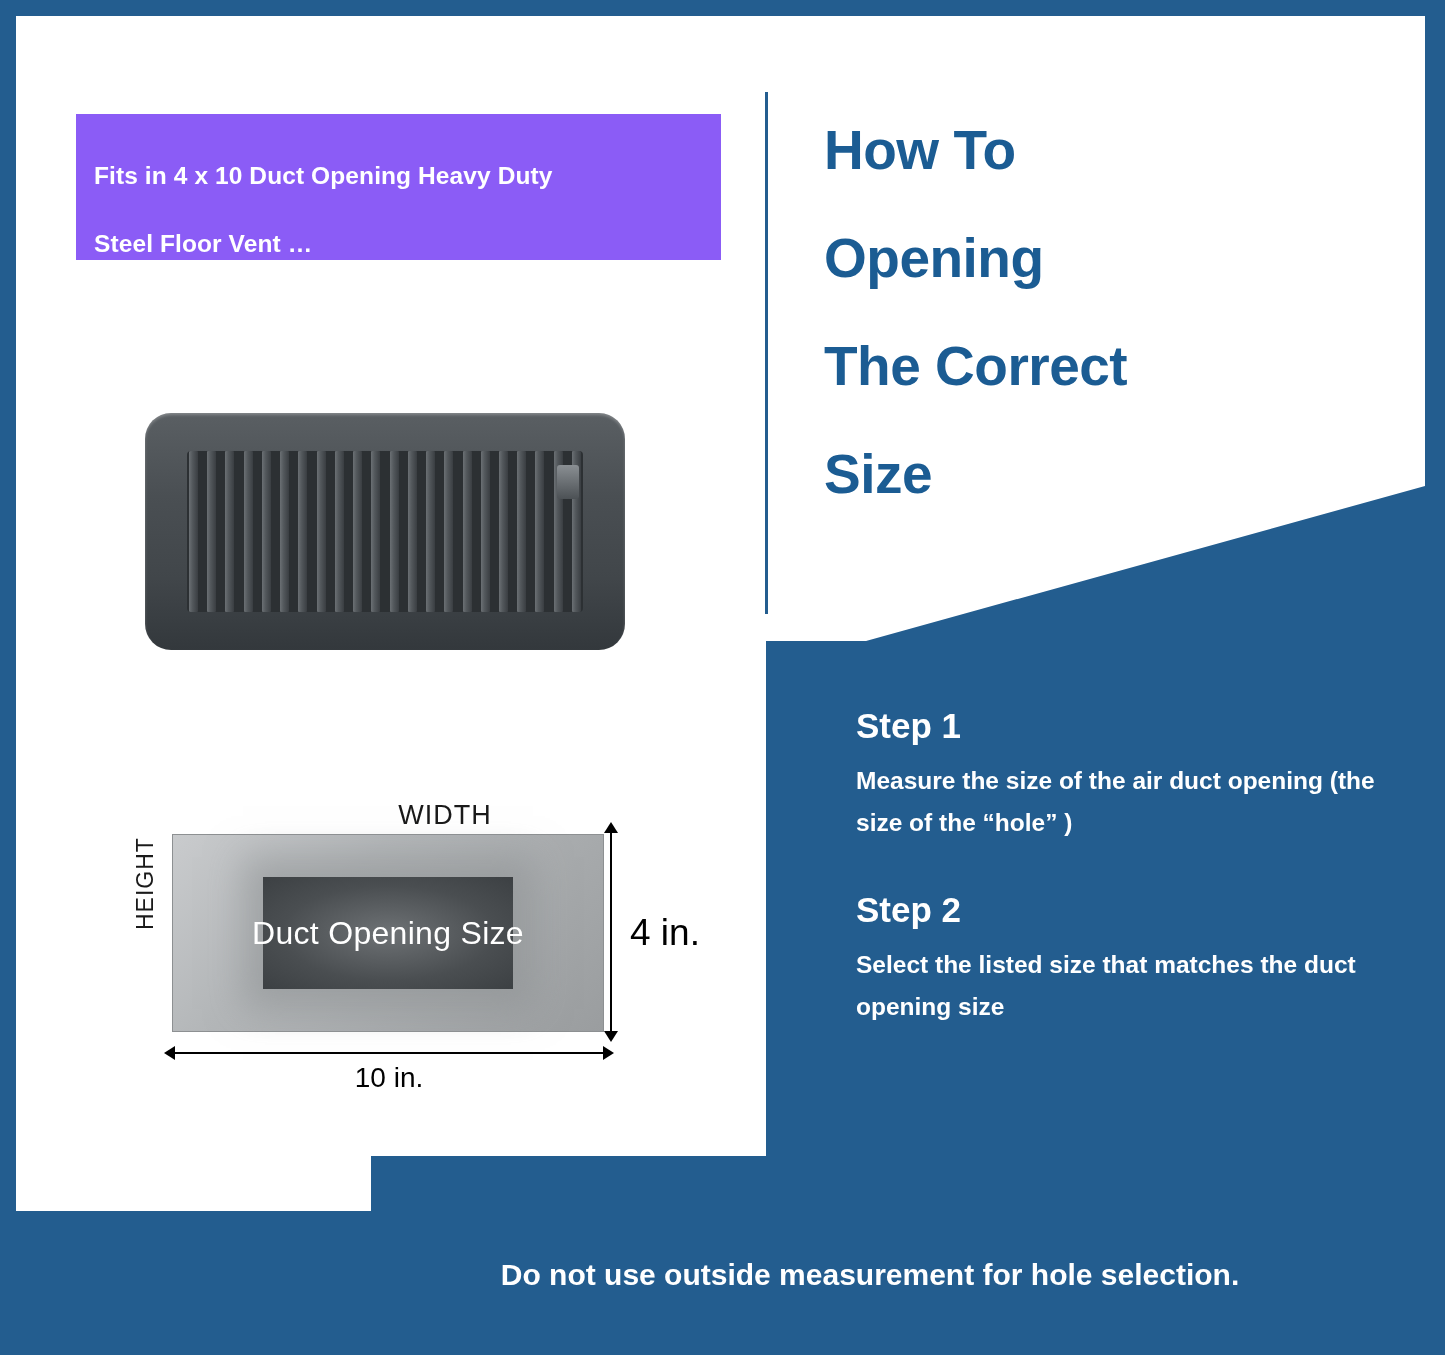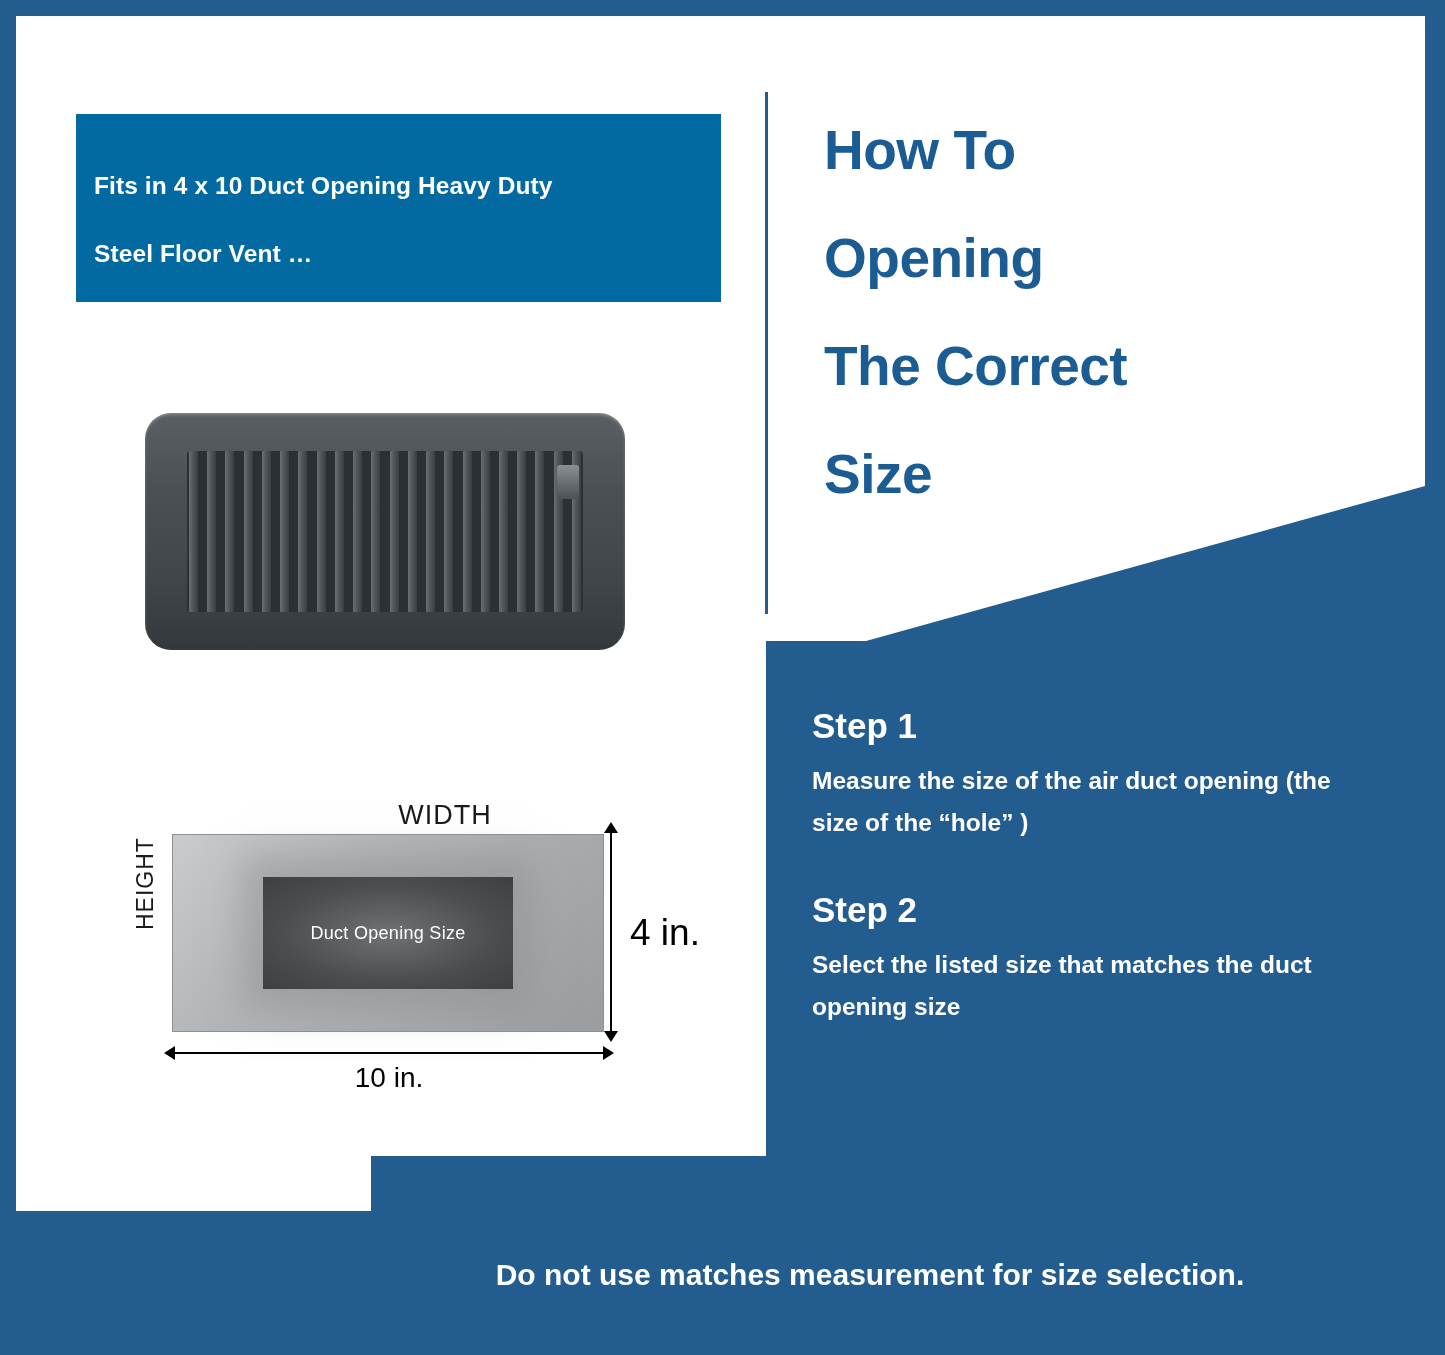--- a/index.html
+++ b/index.html
@@ -51,24 +51,24 @@
     width: 1409px;
     height: 1325px;
   }
 
   
   .title-band {
     position: absolute;
     left: 76px;
     top: 114px;
     width: 645px;
-    height: 188px;
-    background: #0369a1;
+    height: 146px;
+    background: #8b5cf6;
     box-sizing: border-box;
-    padding: 38px 20px 0 18px;
+    padding: 28px 20px 0 18px;
   }
   .title-band .line {
     color: #ffffff;
     font-size: 24.5px;
     font-weight: bold;
     line-height: 68px;
     letter-spacing: 0.1px;
   }
 
   
@@ -189,21 +189,21 @@
     background: radial-gradient(ellipse at center, #6e7275 0%, #4a4e51 60%, #3c4043 100%);
     box-shadow: 0 0 34px 20px rgba(140,143,146,0.55);
   }
   .duct-hole-text {
     position: absolute;
     inset: 0;
     display: flex;
     align-items: center;
     justify-content: center;
     color: #ffffff;
-    font-size: 18px;
+    font-size: 32px;
     letter-spacing: 0.3px;
     text-align: right;
   }
   .dim-vert {
     position: absolute;
     left: 470px;
     top: 32px;
     width: 2px;
     height: 200px;
     background: #000;
@@ -259,21 +259,21 @@
     top: 262px;
     width: 430px;
     text-align: center;
     font-size: 28px;
     color: #000;
   }
 
   
   .steps {
     position: absolute;
-    left: 812px;
+    left: 856px;
     top: 706px;
     width: 570px;
     color: #ffffff;
   }
   .step-title {
     font-size: 35px;
     font-weight: bold;
     margin: 0 0 14px 0;
   }
   .step-body {
@@ -371,15 +371,15 @@
     <div>
       <p class="step-title">Step 1</p>
       <p class="step-body">Measure the size of the air duct opening (the size of the “hole” )</p>
     </div>
     <div>
       <p class="step-title">Step 2</p>
       <p class="step-body last">Select the listed size that matches the duct opening size</p>
     </div>
   </div>
 
-  <div class="footer-note">Do not use matches measurement for size selection.</div>
+  <div class="footer-note">Do not use outside measurement for hole selection.</div>
 
 </div>
 
 </body></html>

